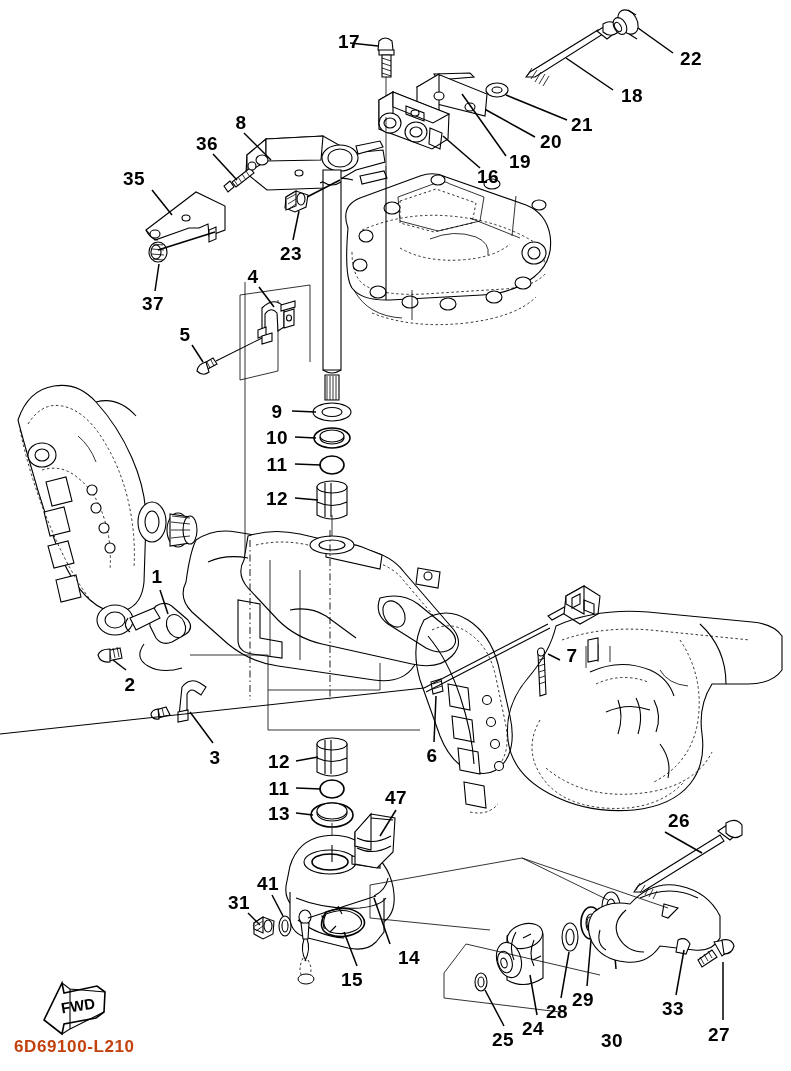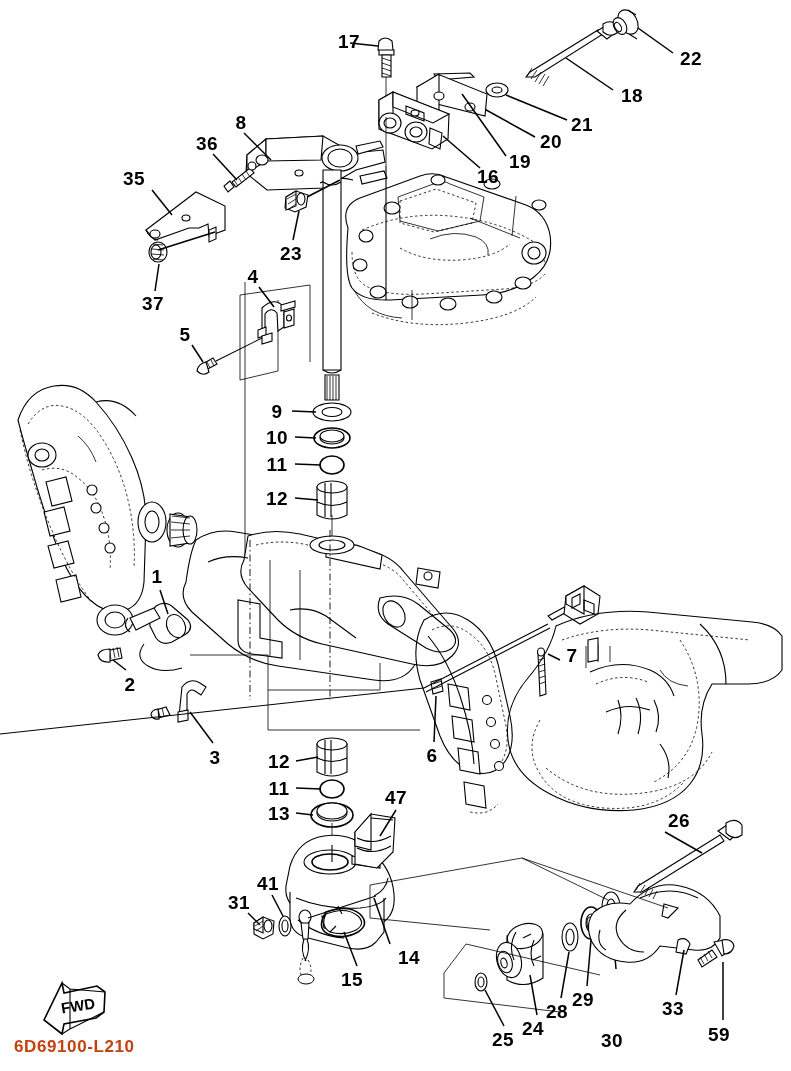--- a/index.html
+++ b/index.html
@@ -575,18 +575,18 @@
   <div class="callout" style="left:239px; top:902px;">31</div>
   <div class="callout" style="left:409px; top:957px;">14</div>
   <div class="callout" style="left:352px; top:979px;">15</div>
   <div class="callout" style="left:679px; top:820px;">26</div>
   <div class="callout" style="left:503px; top:1039px;">25</div>
   <div class="callout" style="left:533px; top:1028px;">24</div>
   <div class="callout" style="left:557px; top:1011px;">28</div>
   <div class="callout" style="left:583px; top:999px;">29</div>
   <div class="callout" style="left:612px; top:1040px;">30</div>
   <div class="callout" style="left:673px; top:1008px;">33</div>
-  <div class="callout" style="left:719px; top:1034px;">59</div>
+  <div class="callout" style="left:719px; top:1034px;">27</div>
 
   <div id="fwd-label-text">FWD</div>
   <div id="footer-code">6D69100-L210</div>
 
 </div>
 
 </body></html>

